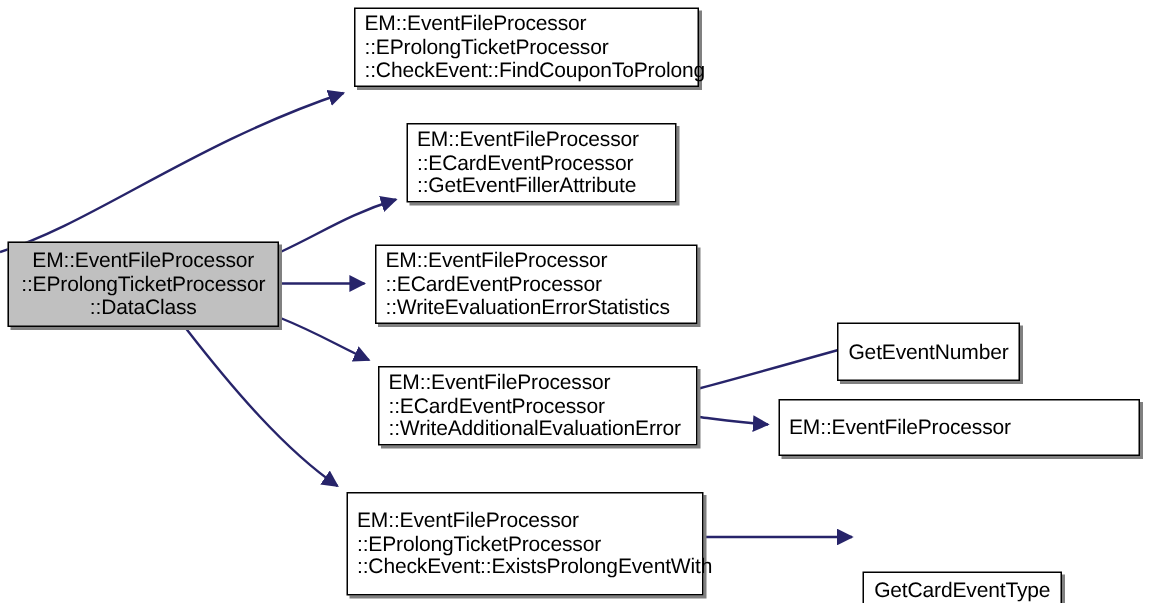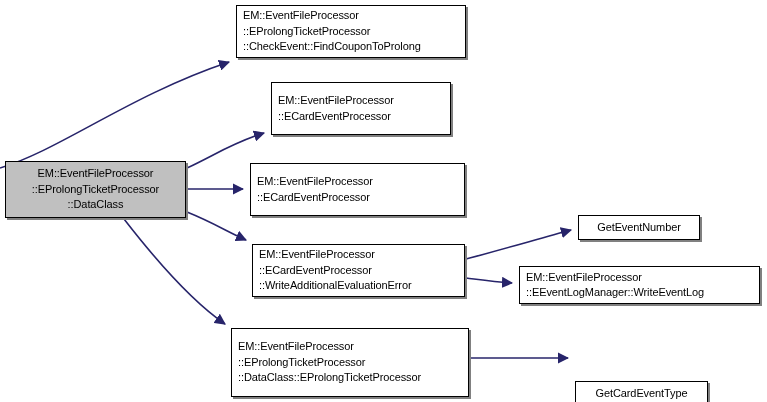--- a/index.html
+++ b/index.html
@@ -22,21 +22,21 @@
     width: 767px;
     height: 402px;
     pointer-events: none;
   }
   .node {
     position: absolute;
     box-sizing: border-box;
     border: 1px solid #000000;
     background: #ffffff;
     color: #000000;
-    font-size: 11px;
+    font-size: 14px;
     line-height: 15.4px;
     text-align: center;
     display: flex;
     flex-direction: column;
     justify-content: center;
     align-items: center;
     box-shadow: 2px 2px 0 0 #808080;
     white-space: pre;
     letter-spacing: -0.1px;
   }
@@ -94,45 +94,46 @@
 
   <div class="node" style="left:236px; top:5px; width:230px; height:53px;">
     <span class="line left">EM::EventFileProcessor</span>
     <span class="line left">::EProlongTicketProcessor</span>
     <span class="line left">::CheckEvent::FindCouponToProlong</span>
   </div>
 
   <div class="node" style="left:271px; top:82px; width:180px; height:53px;">
     <span class="line left">EM::EventFileProcessor</span>
     <span class="line left">::ECardEventProcessor</span>
+    <span class="line left">::GetEventFillerAttribute</span>
   </div>
 
   <div class="node" style="left:250px; top:163px; width:215px; height:53px;">
     <span class="line left">EM::EventFileProcessor</span>
     <span class="line left">::ECardEventProcessor</span>
+    <span class="line left">::WriteEvaluationErrorStatistics</span>
   </div>
 
   <div class="node" style="left:252px; top:244px; width:213px; height:53px;">
     <span class="line left">EM::EventFileProcessor</span>
     <span class="line left">::ECardEventProcessor</span>
     <span class="line left">::WriteAdditionalEvaluationError</span>
   </div>
 
   <div class="node" style="left:231px; top:328px; width:238px; height:69px;">
     <span class="line left">EM::EventFileProcessor</span>
     <span class="line left">::EProlongTicketProcessor</span>
-    <span class="line left">::DataClass::EProlongTicketProcessor</span>
+    <span class="line left">::CheckEvent::ExistsProlongEventWith</span>
   </div>
 
-  <div class="node" style="left:578px; top:215px; width:122px; height:25px;">
+  <div class="node" style="left:558px; top:215px; width:122px; height:39px;">
     <span class="line center">GetEventNumber</span>
   </div>
 
   <div class="node" style="left:519px; top:266px; width:241px; height:38px;">
     <span class="line left">EM::EventFileProcessor</span>
-    <span class="line left">::EEventLogManager::WriteEventLog</span>
   </div>
 
   <div class="node" style="left:575px; top:346px; width:133px; height:25px;margin-top:35px;">
     <span class="line center">GetCardEventType</span>
   </div>
 
 </div>
 
 </body></html>

